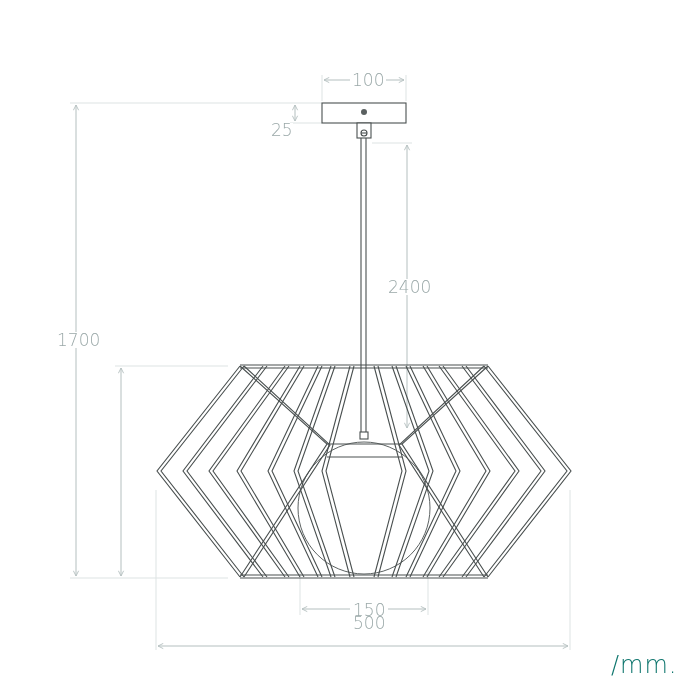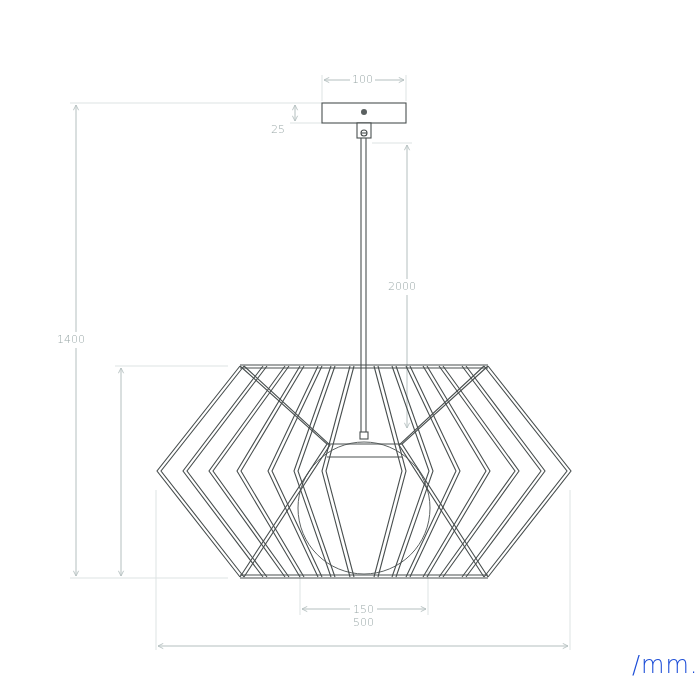--- a/index.html
+++ b/index.html
@@ -1,19 +1,19 @@
 <!DOCTYPE html>
 <html><head>
 <meta charset="utf-8">
 <style>
   html, body { margin:0; padding:0; background:#ffffff; }
   body { width:700px; height:700px; position:relative; overflow:hidden; font-family:"Liberation Sans", sans-serif; }
   #drawing { position:absolute; left:0; top:0; width:700px; height:700px; }
-  .dim-label { position:absolute; color:#9aa8a8; font-family:"DejaVu Sans", sans-serif; font-size:11px; font-weight:300; background:#fff; line-height:14px; white-space:nowrap; }
-  .unit-label { position:absolute; color:#1d4ed8; font-family:"DejaVu Sans", sans-serif; font-size:24px; font-weight:300; letter-spacing:1px;margin-left:21px; }
+  .dim-label { position:absolute; color:#9aa8a8; font-family:"DejaVu Sans", sans-serif; font-size:17px; font-weight:300; background:#fff; line-height:14px; white-space:nowrap; }
+  .unit-label { position:absolute; color:#0f766e; font-family:"DejaVu Sans", sans-serif; font-size:24px; font-weight:300; letter-spacing:1px; }
 </style>
 </head>
 <body>
 
 <svg id="drawing" viewBox="0 0 700 700" xmlns="http://www.w3.org/2000/svg">
   <defs>
     <marker id="arr" viewBox="0 0 8 8" refX="7" refY="4" markerWidth="7" markerHeight="7" orient="auto-start-reverse">
       <path d="M1,1 L7,4 L1,7" fill="none" stroke="#b4bfbf" stroke-width="1"></path>
     </marker>
   </defs>
@@ -102,17 +102,17 @@
       <path d="M240,366 L327,444 L240,577"></path>
         <path d="M244,366 L330,445 L244,577"></path>
       <path d="M488,366 L402,444 L488,577"></path>
         <path d="M484,366 L399,445 L484,577"></path>
     </g>
   </g>
 </svg>
 
 <div class="dim-label" style="left:350px; top:73px; padding:0 2px;">100</div>
 <div class="dim-label" style="left:271px; top:107px;margin-top:16px;">25</div>
-<div class="dim-label" style="left:57px; top:332px; padding:1px 0;">1400</div>
-<div class="dim-label" style="left:388px; top:279px; padding:1px 0;">2000</div>
+<div class="dim-label" style="left:57px; top:332px; padding:1px 0;">1700</div>
+<div class="dim-label" style="left:388px; top:279px; padding:1px 0;">2400</div>
 <div class="dim-label" style="left:350px; top:603px; padding:0 3px;">150</div>
 <div class="dim-label" style="left:350px; top:616px; padding:0 3px;">500</div>
 <div class="unit-label" style="left:611px; top:651px;">/mm.</div>
 
 </body></html>

